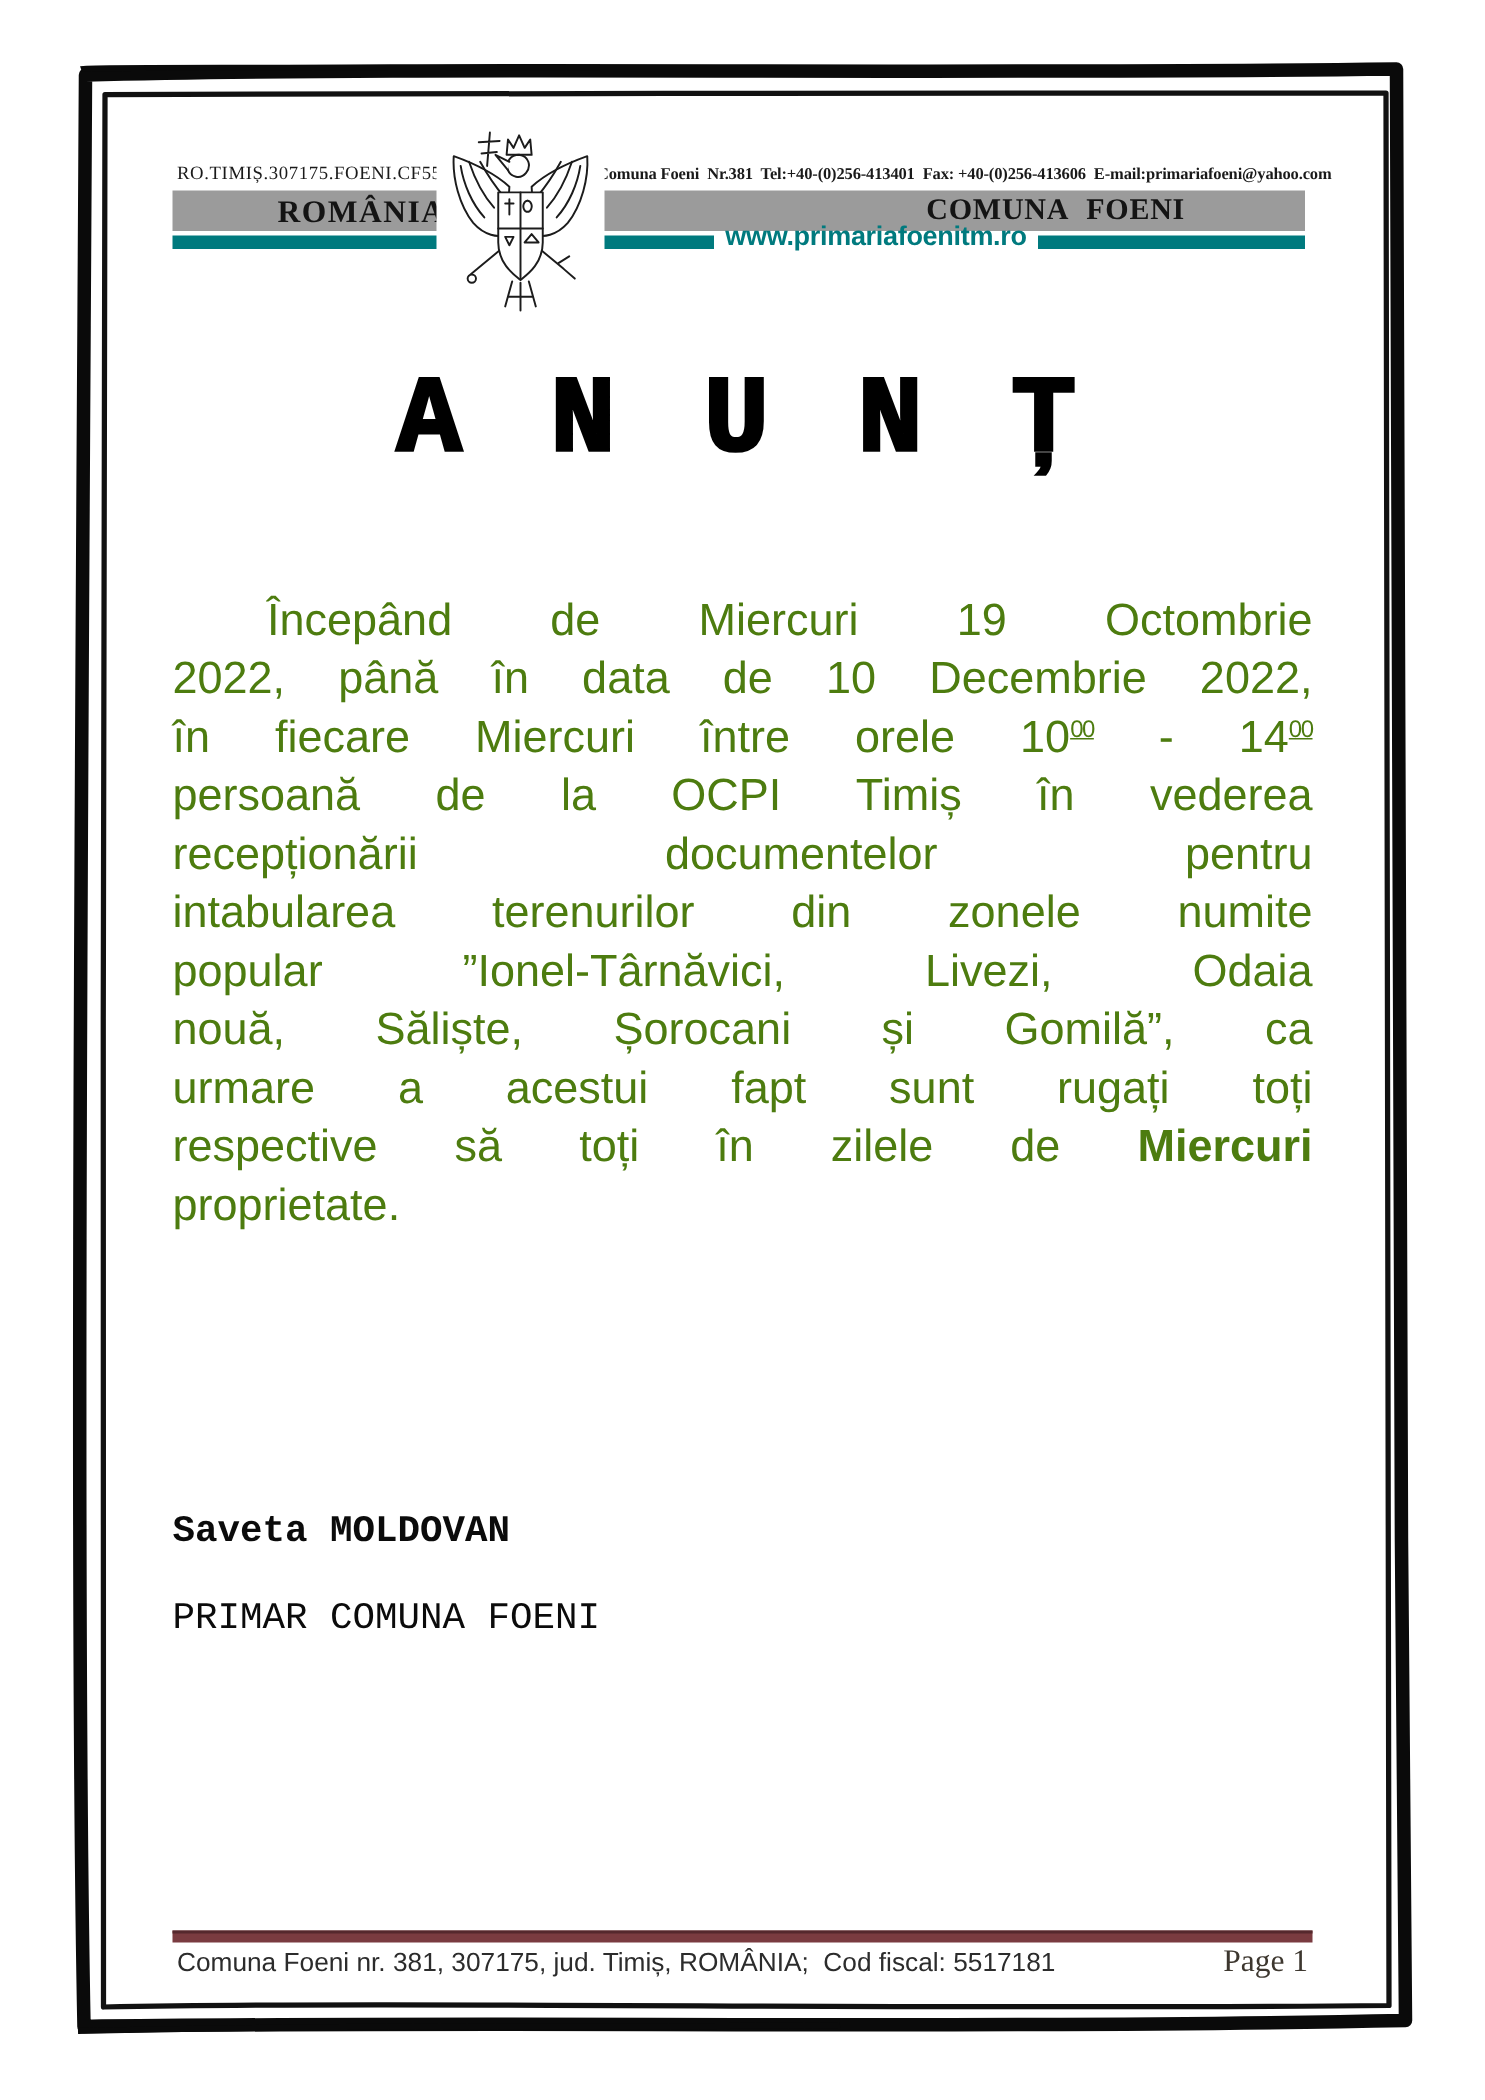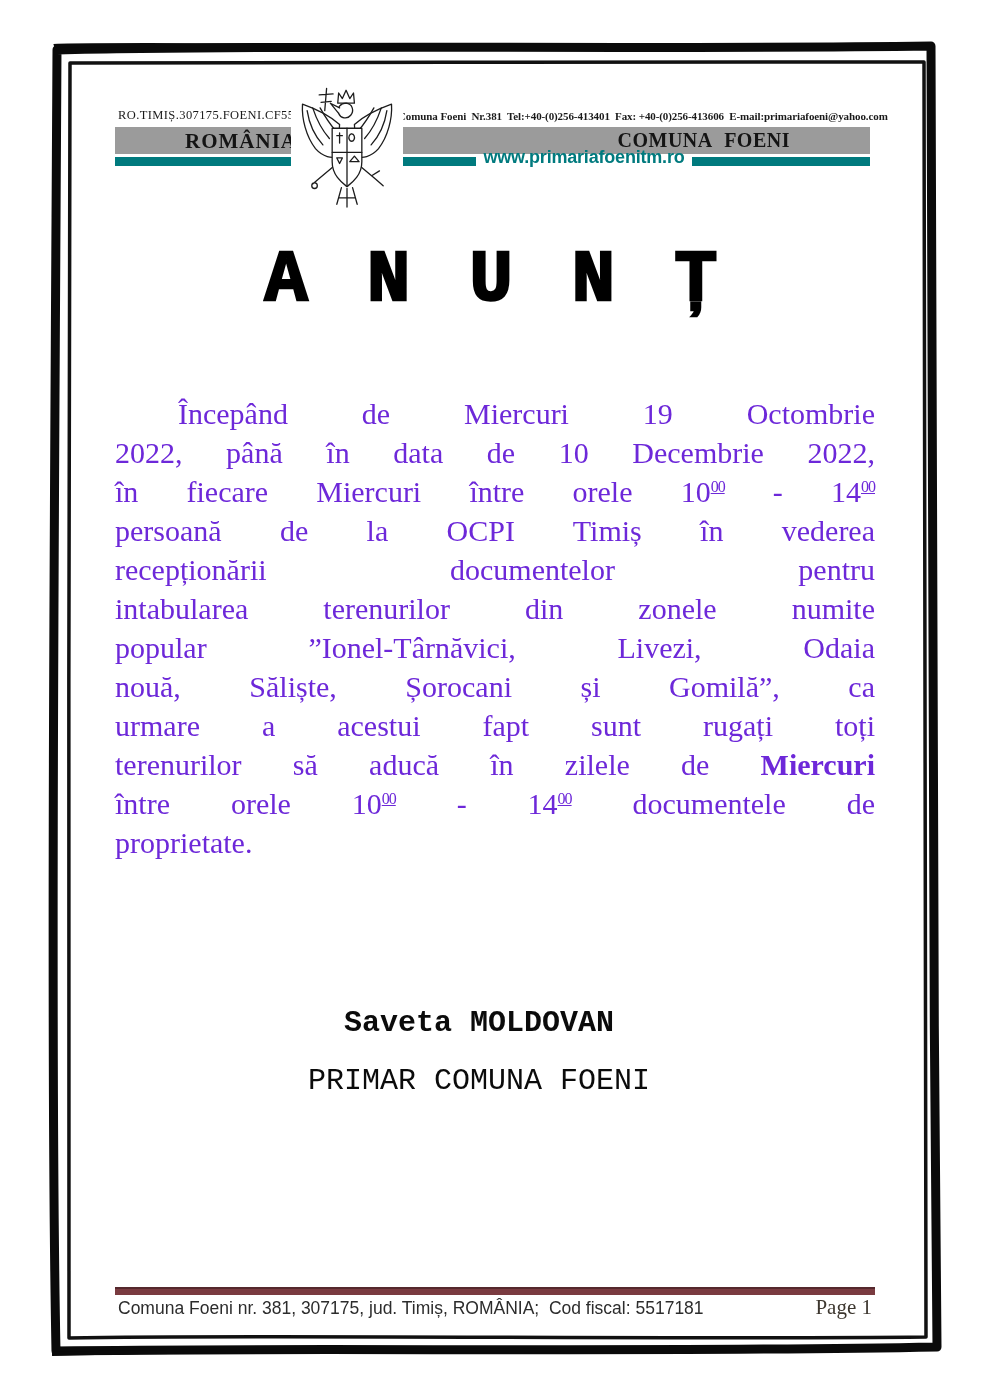--- a/index.html
+++ b/index.html
@@ -32,30 +32,30 @@
   .crest-box{left:291px;top:82px;width:112px;height:137px;background:#ffffff;display:flex;align-items:center;justify-content:center;}
 
   
   .doc-title{left:115px;top:238px;width:760px;text-align:center;
     font-family:"Liberation Mono","DejaVu Sans Mono",monospace;font-weight:bold;
     font-size:72px;letter-spacing:8px;line-height:86px;color:#000;
     -webkit-text-stroke:2.4px #000;}
 
   
   .body-block{left:115px;top:394px;width:760px;
-    font-family:Liberation Serif, serif;
-    font-size:30px;line-height:39px;color:#6d28d9;}
+    font-family:Liberation Sans, sans-serif;
+    font-size:30px;line-height:39px;color:#4d7c0f;}
   .body-line{text-align:justify;text-align-last:justify;}
   .body-line.last{text-align-last:left;}
   .body-line.indent{padding-left:63px;}
   .sup{font-size:16px;vertical-align:10px;text-decoration:underline;letter-spacing:-1px;line-height:0;}
   .b{font-weight:bold;}
 
   
-  .sig{left:99px;width:760px;text-align:center;font-family:"Liberation Mono","DejaVu Sans Mono",monospace;font-size:30px;color:#0b0b0b;}
+  .sig{left:115px;width:760px;font-family:"Liberation Mono","DejaVu Sans Mono",monospace;font-size:25px;color:#0b0b0b;}
   .sig-name{top:1006px;font-weight:bold;}
   .sig-role{top:1064px;}
 
   
   .footer-rule{left:115px;top:1287px;width:760px;height:8px;background:var(--maroon);border-top:2px solid #55282d;}
   .footer-info{left:118px;top:1298px;font-family:"Liberation Sans",sans-serif;font-size:17.5px;color:#2c2c2c;white-space:pre;}
   .footer-page{left:700px;top:1295px;width:172px;text-align:right;font-family:"Liberation Serif",serif;font-size:21px;color:#3d372f;}
 </style>
 </head>
 <body>
@@ -111,22 +111,21 @@
 <div class="abs body-block">
     <div class="body-line indent"><span>Începând de Miercuri 19 Octombrie</span></div>
     <div class="body-line"><span>2022, până în data de 10 Decembrie 2022,</span></div>
     <div class="body-line"><span>în fiecare Miercuri între orele 10</span><span class="sup">00</span><span> - 14</span><span class="sup">00</span></div>
     <div class="body-line"><span>persoană de la OCPI Timiș în vederea</span></div>
     <div class="body-line"><span>recepționării documentelor pentru</span></div>
     <div class="body-line"><span>intabularea terenurilor din zonele numite</span></div>
     <div class="body-line"><span>popular ”Ionel-Târnăvici, Livezi, Odaia</span></div>
     <div class="body-line"><span>nouă, Săliște, Șorocani și Gomilă”, ca</span></div>
     <div class="body-line"><span>urmare a acestui fapt sunt rugați toți</span></div>
-    <div class="body-line"><span>terenurilor să aducă în zilele de </span><span class="b">Miercuri</span></div>
-    <div class="body-line"><span>între orele 10</span><span class="sup">00</span><span> - 14</span><span class="sup">00</span><span> documentele de</span></div>
+    <div class="body-line"><span>respective să toți în zilele de </span><span class="b">Miercuri</span></div>
     <div class="body-line last"><span>proprietate.</span></div>
   </div>
 
 <div class="abs sig sig-name">Saveta MOLDOVAN</div>
 <div class="abs sig sig-role">PRIMAR COMUNA FOENI</div>
 
 <div class="abs footer-rule"></div>
 <div class="abs footer-info">Comuna Foeni nr. 381, 307175, jud. Timiș, ROMÂNIA;  Cod fiscal: 5517181</div>
 <div class="abs footer-page">Page 1</div>
 

